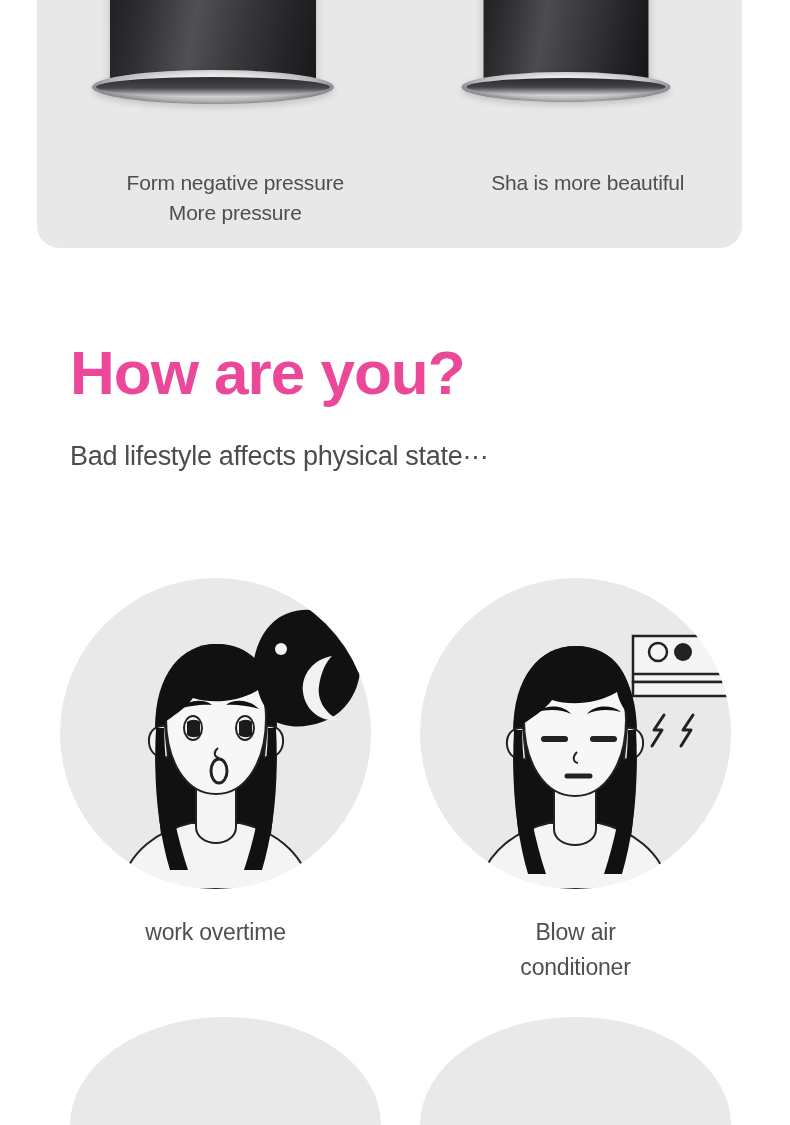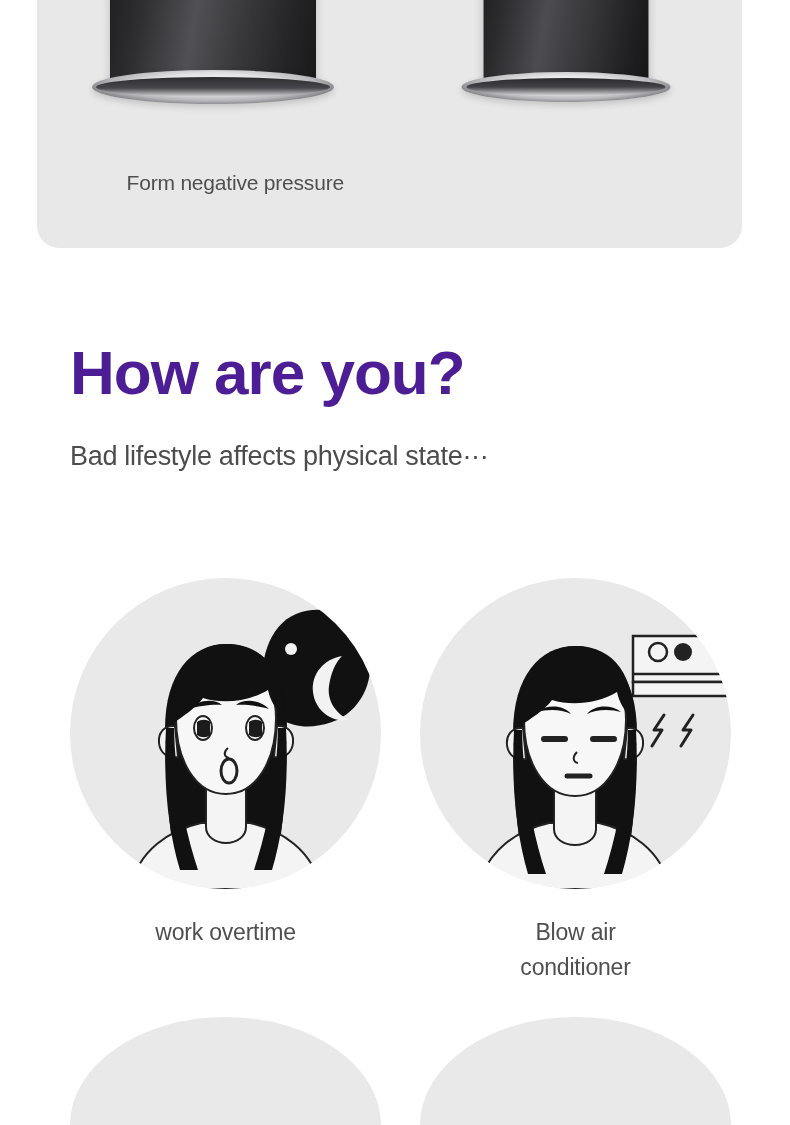--- a/index.html
+++ b/index.html
@@ -90,21 +90,21 @@
     letter-spacing:-.2px;
   }
   .product-caption span{display:block;padding-left:44px;}
 
   
   .headline{
     position:absolute;
     left:70px; top:337px;
     font-size:62px;
     font-weight:bold;
-    color:#4c1d95;
+    color:#ec4899;
     letter-spacing:-1px;
     white-space:nowrap;
   }
   .subhead{
     position:absolute;
     left:70px; top:441px;
     font-size:27px;
     color:#4c4c4c;
     letter-spacing:-.3px;
     white-space:nowrap;
@@ -123,21 +123,21 @@
     overflow:hidden;
   }
   .sym-label{
     margin-top:26px;
     text-align:center;
     font-size:23px;
     line-height:35px;
     color:#4f4f4f;
     letter-spacing:-.2px;
   }
-  #sym-1{left:70px;  top:578px;}
+  #sym-1{left:60px;  top:578px;}
   #sym-2{left:420px; top:578px;}
   #sym-3{left:70px;  top:1017px;}
   #sym-4{left:420px; top:1017px;}
   #sym-3 .sym-circle, #sym-4 .sym-circle{height:108px;border-radius:50% 50% 0 0/100% 100% 0 0;}
 
   .sym-svg{display:block;width:311px;height:311px;}
 </style>
 </head>
 <body>
 
@@ -147,33 +147,35 @@
     <div class="cup cup-wide">
       <div class="cup-body">
 
         <div class="base">
             <div class="base-inner"></div>
           </div>
       </div>
     </div>
     <div class="product-caption">
       <span>Form negative pressure</span>
+      <span>More pressure</span>
     </div>
   </div>
 
   <div class="product-cell right">
     <div class="cup cup-tall">
       <div class="cup-body">
 
         <div class="base">
             <div class="base-inner"></div>
           </div>
       </div>
     </div>
     <div class="product-caption">
+      <span>Sha is more beautiful</span>
     </div>
   </div>
 
 </div>
 
 <div class="headline">How are you?</div>
 <div class="subhead">Bad lifestyle affects physical state···</div>
 
 <div class="symptom" id="sym-1">
   <div class="sym-circle">

